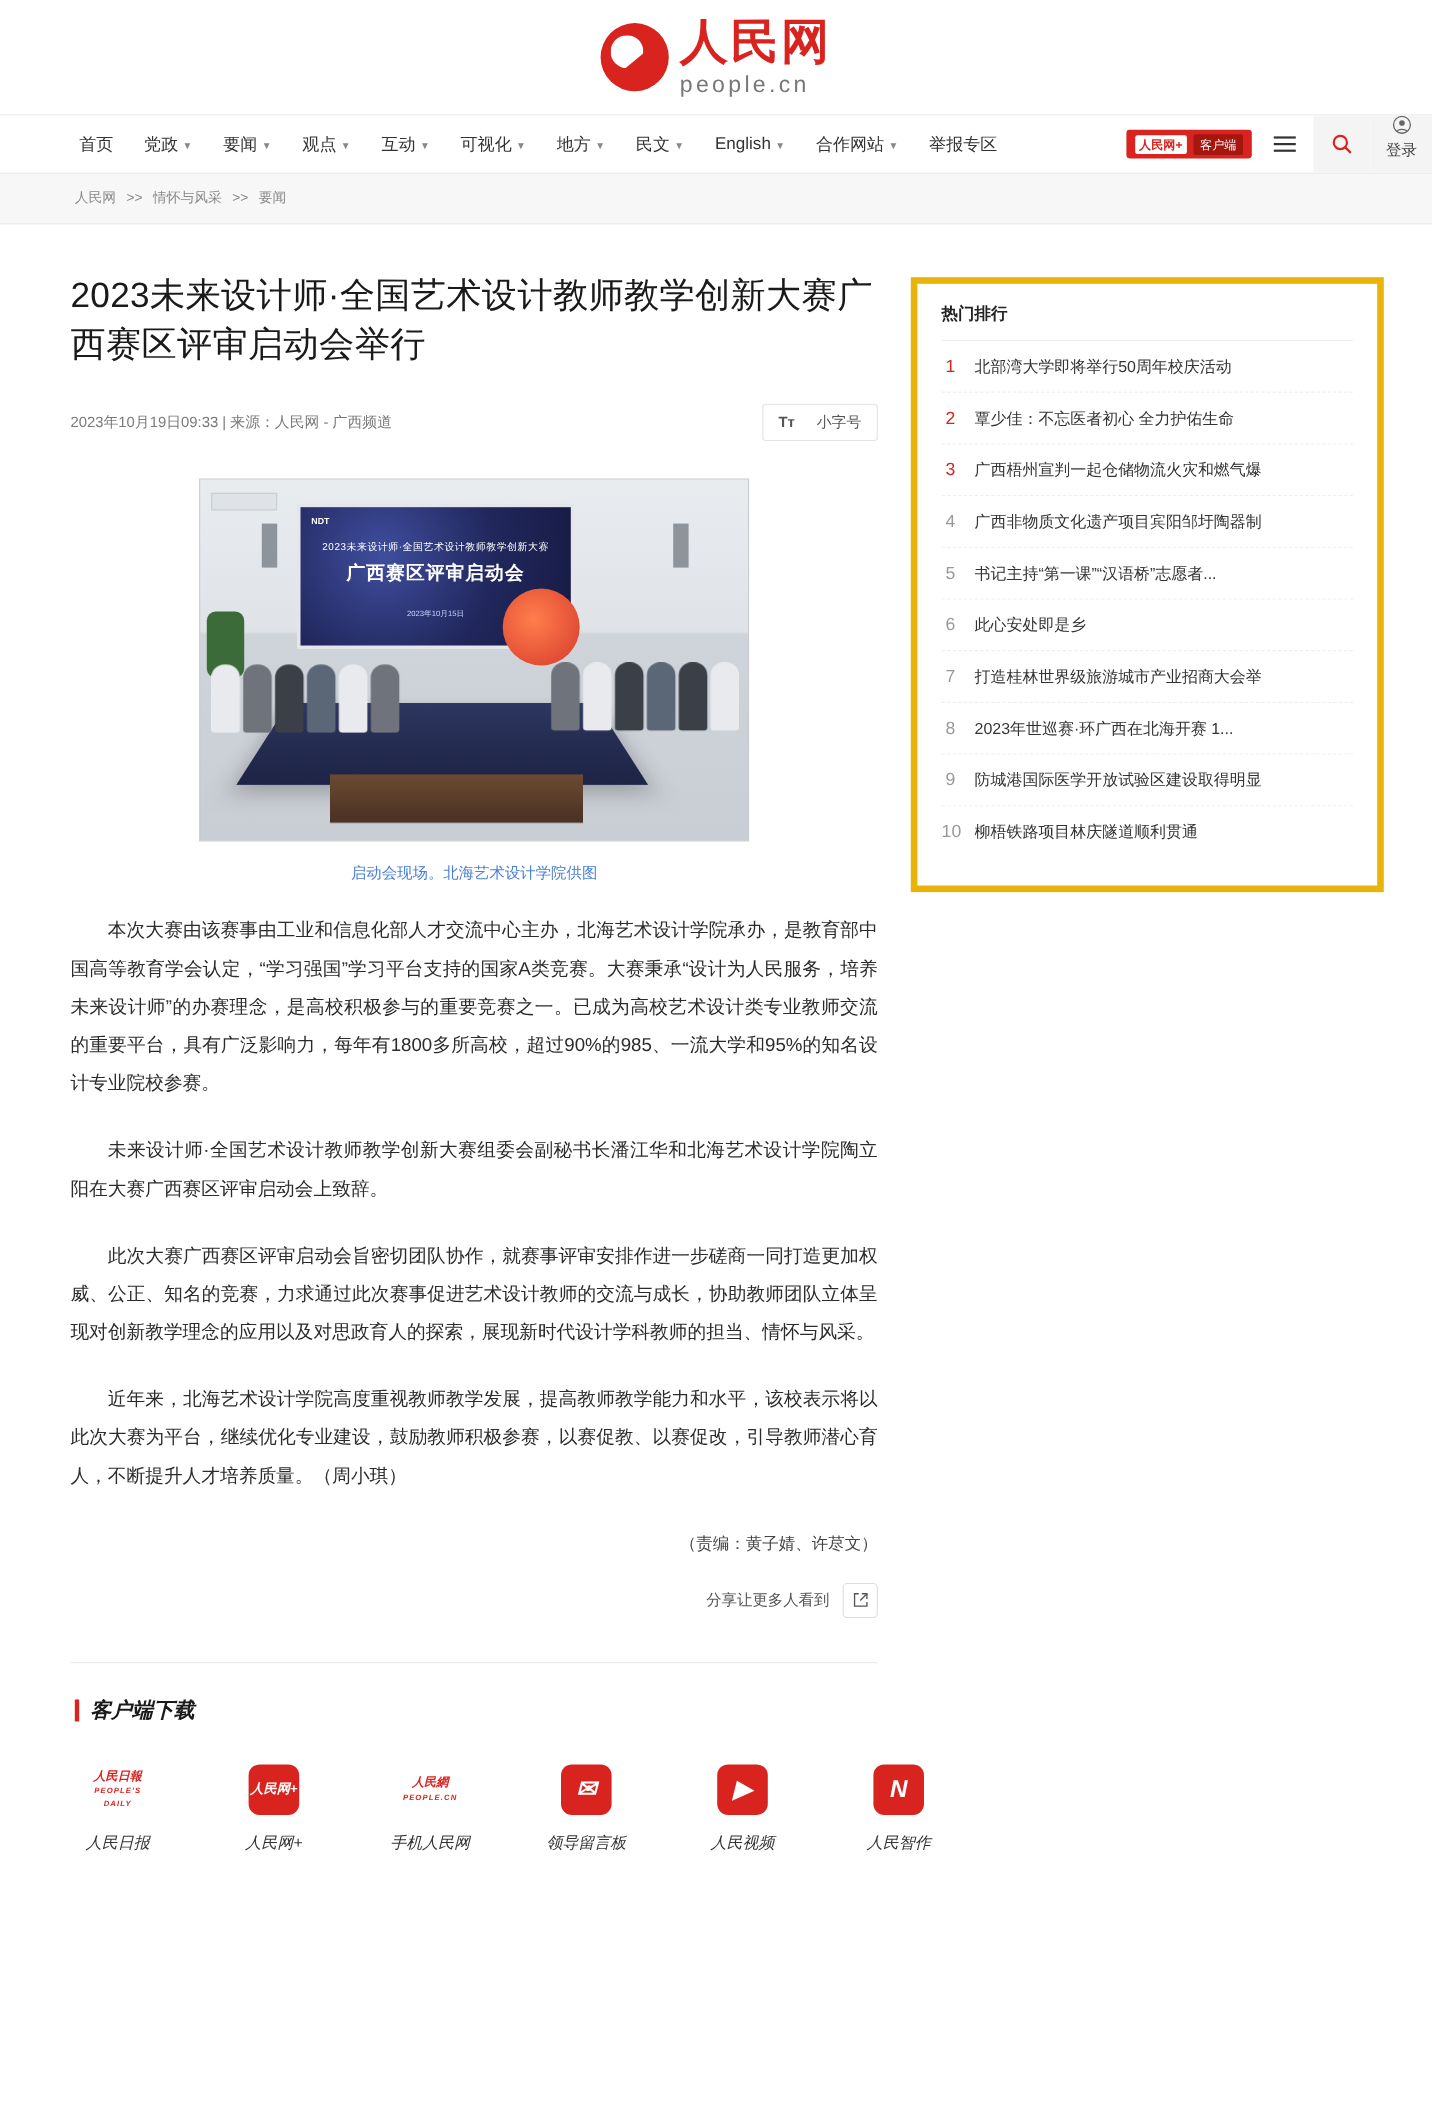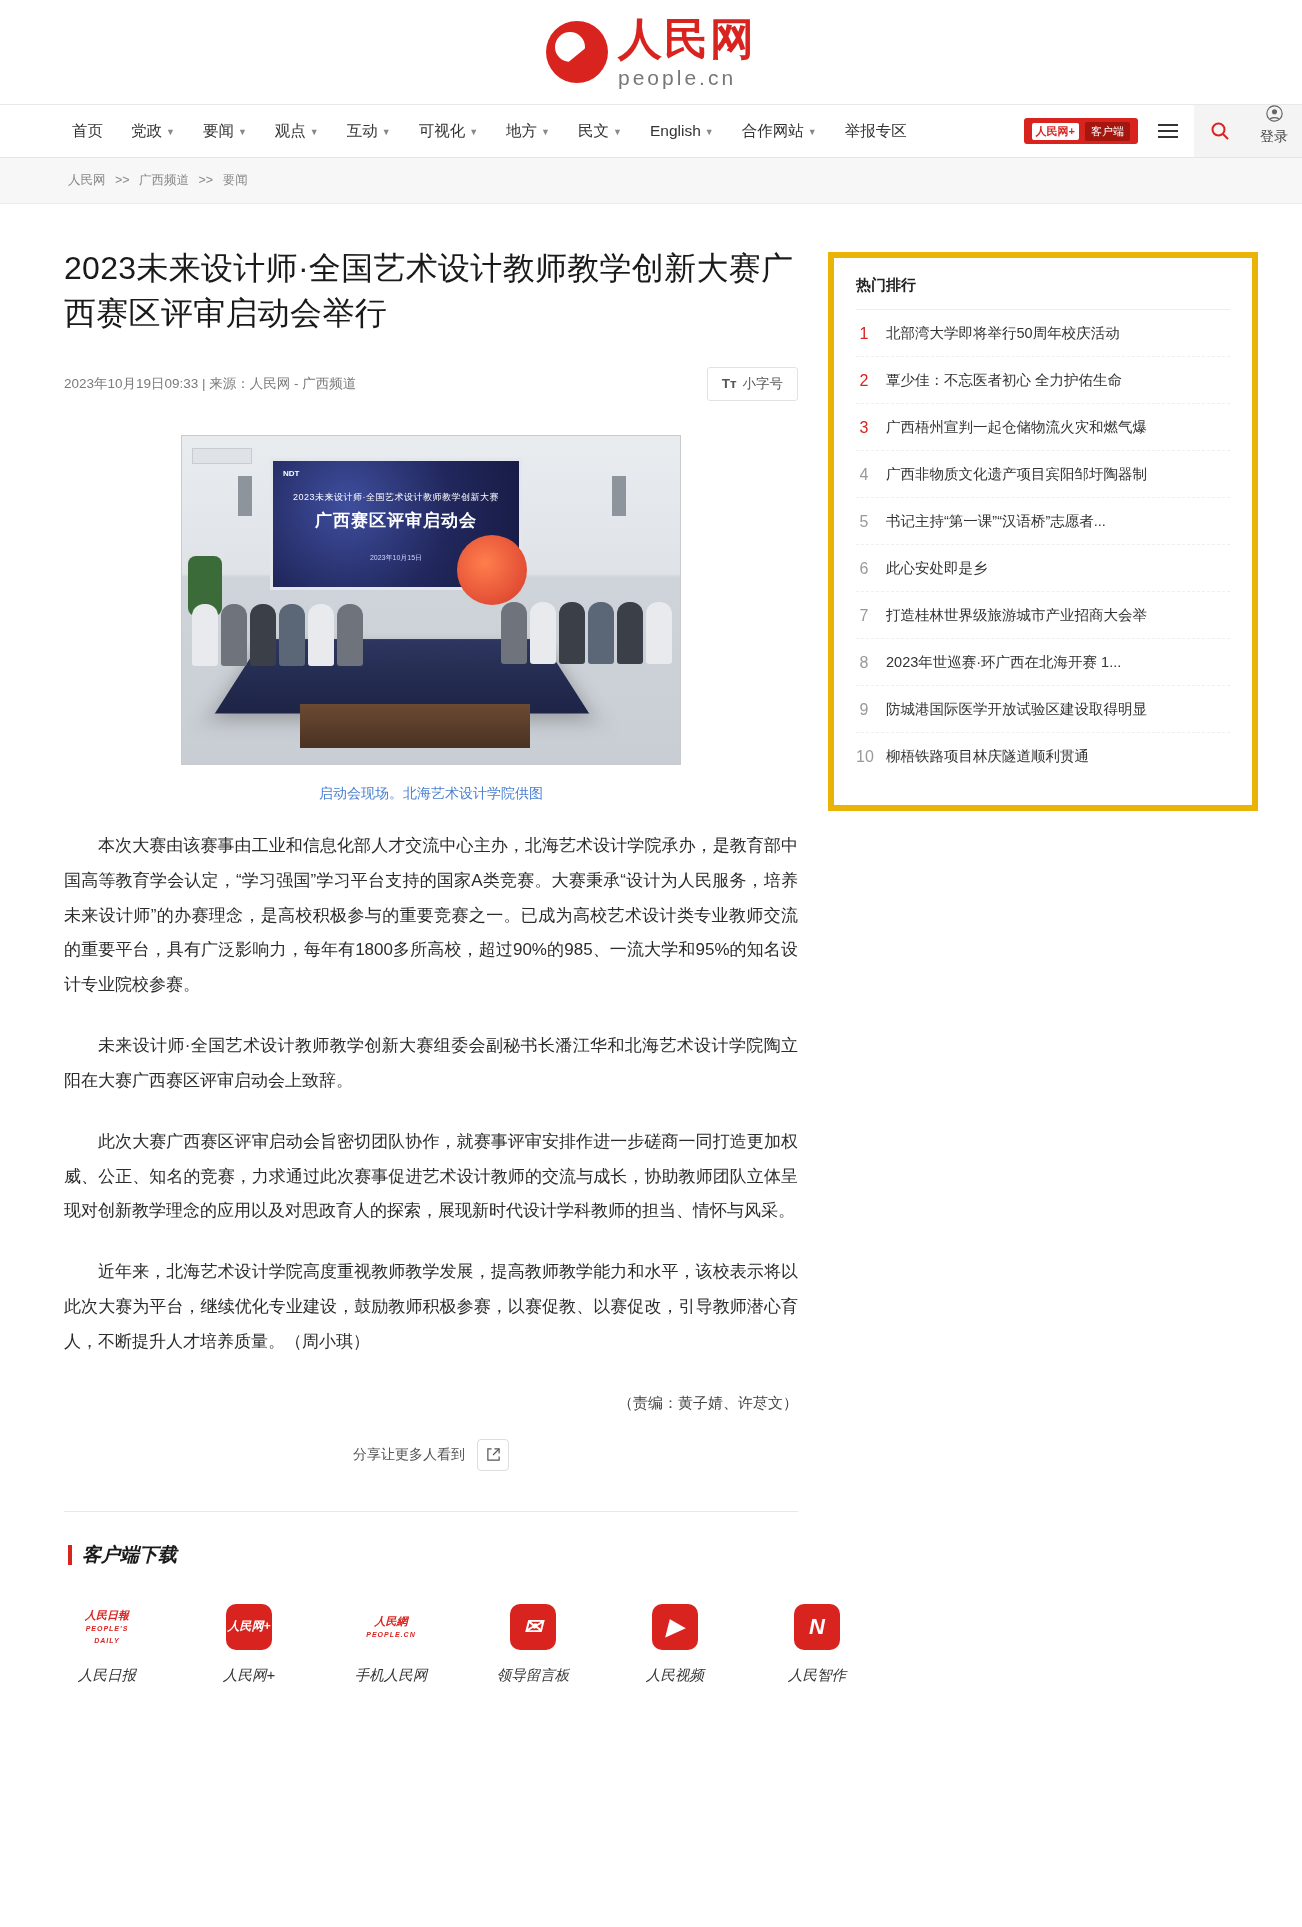--- a/index.html
+++ b/index.html
@@ -95,21 +95,21 @@
     font-size: 32px; line-height:1.42; font-weight:400; color:#1a1a1a;
     margin: 20px 0 0 0; letter-spacing:0.3px;
   }
   .meta-row{
     display:flex; align-items:center; margin-top:30px; font-size:13.5px; color:#7a7a7a;
   }
   .meta-text { }
   .fontsize-btn{
     margin-left:auto; border:1px solid #e2e2e2; border-radius:3px;
     padding:7px 14px; font-size:13.5px; color:#555; display:flex;
-    align-items:center; gap:6px; cursor:pointer; background:#fff;
+    align-items:center; gap:20px; cursor:pointer; background:#fff;
   }
   .fontsize-btn .tt { font-weight:700; }
 
   
   figure.photo { margin: 34px 0 0 0; text-align:center; }
   .photo-frame {
     width: 500px; height: 330px; margin: 0 auto;
     background: linear-gradient(#cfd6dd, #aeb7c1);
     position:relative; overflow:hidden; border:1px solid #c8ccd1;
   }
@@ -152,21 +152,21 @@
   figcaption.caption {
     margin-top: 20px; font-size:14px; color:#4a7fd1; text-align:center;
   }
 
   .body-text p {
     font-size: 17px; line-height: 2.05; color:#2b2b2b;
     margin: 26px 0 0 0; text-indent: 2em; text-align: justify;
   }
   .editor { text-align:right; font-size:15px; color:#444; margin-top:34px; }
   .share-row{
-    display:flex; align-items:center; justify-content:center; gap:12px;
+    display:flex; align-items:center; justify-content:flex-end; gap:12px;
     margin-top:26px; font-size:14px; color:#555;
   }
   .share-btn{
     width:32px;height:32px;border:1px solid #ddd;border-radius:4px;
     display:flex;align-items:center;justify-content:center;cursor:pointer;
   }
   hr.divider{ border:0; border-top:1px solid #e8e8e8; margin:40px 0 0 0; }
 
   
   .rank-card{ border:6px solid #eab308; background:#fff; padding: 18px 22px 26px 22px; }
@@ -283,21 +283,21 @@
           <span>登录</span>
         </div>
       </div>
     </div>
   </div>
 
   <div class="crumb-wrap">
     <div class="crumb">
       <a href="#">人民网</a>
       <span class="sep">&gt;&gt;</span>
-      <a href="#">广西频道</a>
+      <a href="#">情怀与风采</a>
       <span class="sep">&gt;&gt;</span>
       <a href="#">要闻</a>
     </div>
   </div>
 
   <div class="content">
 
     <div class="main">
       <h1 class="title">2023未来设计师·全国艺术设计教师教学创新大赛广西赛区评审启动会举行</h1>
 

